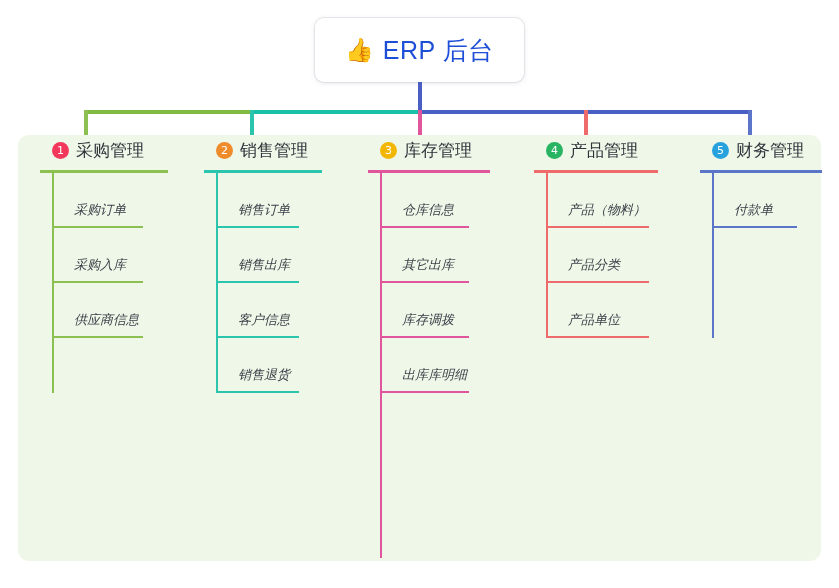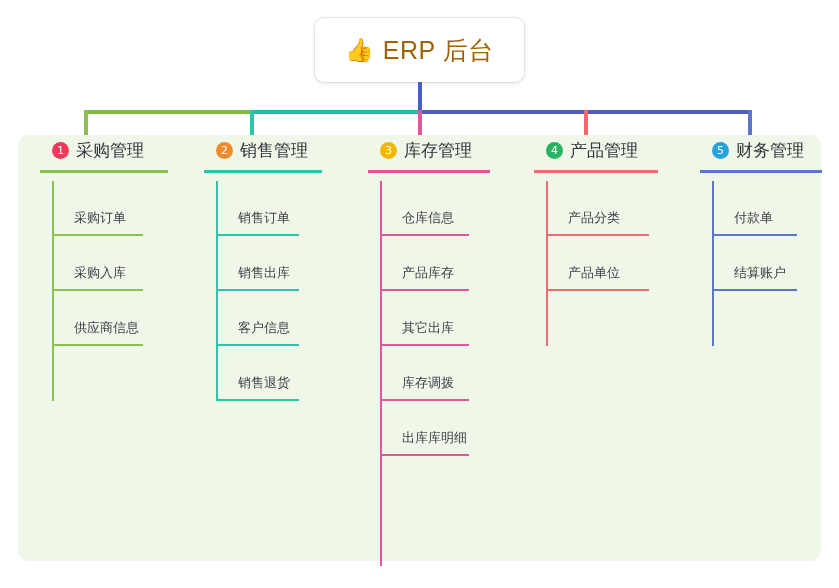--- a/index.html
+++ b/index.html
@@ -18,21 +18,21 @@
     width: 209px; height: 64px;
     background: #ffffff;
     border-radius: 9px;
     box-shadow: 0 1px 5px rgba(80,90,110,.16), 0 0 0 1px rgba(220,224,230,.55);
     display: flex; align-items: center; justify-content: center;
     gap: 9px;
   }
   .title-emoji { font-size: 23px; line-height: 1; filter: saturate(1.05); }
   .title-text {
     font-size: 25px;
-    color: #a16207;
+    color: #1d4ed8;
     letter-spacing: .5px;
     white-space: nowrap;
   }
 
   
   .conn { position: absolute; }
   .trunk { left: 418px; top: 82px; width: 4px; height: 30px; background: #4a5ec4; }
   .bar-seg { top: 110px; height: 4px; }
   .bar-g  { left: 84px;  width: 168px; background: #7fba43; }
   .bar-t  { left: 250px; width: 172px; background: #19bfa6; }
@@ -62,21 +62,21 @@
   }
   .badge {
     width: 17px; height: 17px; border-radius: 50%;
     color: #fff; font-size: 11px; line-height: 17px;
     text-align: center; flex: 0 0 auto;
     font-family: "DejaVu Sans", sans-serif;
   }
   .head-label { font-size: 17px; color: #2f343b; white-space: nowrap; }
   .head-rule { height: 3px; margin-top: 5px; }
 
-  .col-body { position: relative; margin-top: 8px; }
+  .col-body { position: relative; margin-top: 0; font-style: italic; }
   .spine { position: absolute; left: 12px; top: 0; width: 2px; }
 
   .node {
     position: relative;
     height: 55px;
   }
   .node-label {
     position: absolute;
     left: 34px; bottom: 9px;
     font-size: 13px;
@@ -186,24 +186,20 @@
         <span class="head-label">库存管理</span>
       </div>
       <div class="head-rule" style="background: rgb(224, 85, 155);"></div>
       <div class="col-body">
         <div class="spine" style="background: rgb(224, 85, 155); height: 385px;"></div>
       <div class="node">
             <div class="node-label">仓库信息</div>
             <div class="node-rule" style="background: rgb(224, 85, 155);"></div>
           </div>
           <div class="node">
-            <div class="node-label">产品库存</div>
-            <div class="node-rule" style="background: rgb(224, 85, 155);"></div>
-          </div>
-          <div class="node">
             <div class="node-label">其它出库</div>
             <div class="node-rule" style="background: rgb(224, 85, 155);"></div>
           </div>
           <div class="node">
             <div class="node-label">库存调拨</div>
             <div class="node-rule" style="background: rgb(224, 85, 155);"></div>
           </div>
           <div class="node">
             <div class="node-label">出库库明细</div>
             <div class="node-rule" style="background: rgb(224, 85, 155);"></div>
@@ -212,20 +208,24 @@
     </div>
 
     <div class="col" id="col-3">
       <div class="col-head">
         <span class="badge" style="background: rgb(40, 180, 99);">4</span>
         <span class="head-label">产品管理</span>
       </div>
       <div class="head-rule" style="background: rgb(239, 107, 107);"></div>
       <div class="col-body">
         <div class="spine" style="background: rgb(239, 107, 107); height: 165px;"></div>
+      <div class="node">
+            <div class="node-label">产品（物料）</div>
+            <div class="node-rule" style="background: rgb(239, 107, 107);"></div>
+          </div>
           <div class="node">
             <div class="node-label">产品分类</div>
             <div class="node-rule" style="background: rgb(239, 107, 107);"></div>
           </div>
           <div class="node">
             <div class="node-label">产品单位</div>
             <div class="node-rule" style="background: rgb(239, 107, 107);"></div>
           </div>
         </div>
     </div>
@@ -235,21 +235,17 @@
         <span class="badge" style="background: rgb(39, 162, 221);">5</span>
         <span class="head-label">财务管理</span>
       </div>
       <div class="head-rule" style="background: rgb(91, 118, 201);"></div>
       <div class="col-body">
         <div class="spine" style="background: rgb(91, 118, 201); height: 165px;"></div>
           <div class="node">
             <div class="node-label">付款单</div>
             <div class="node-rule" style="background: rgb(91, 118, 201);"></div>
           </div>
-          <div class="node">
-            <div class="node-label">结算账户</div>
-            <div class="node-rule" style="background: rgb(91, 118, 201);"></div>
-          </div>
         </div>
     </div>
 
   </div>
 </div>
 
 </body></html>

